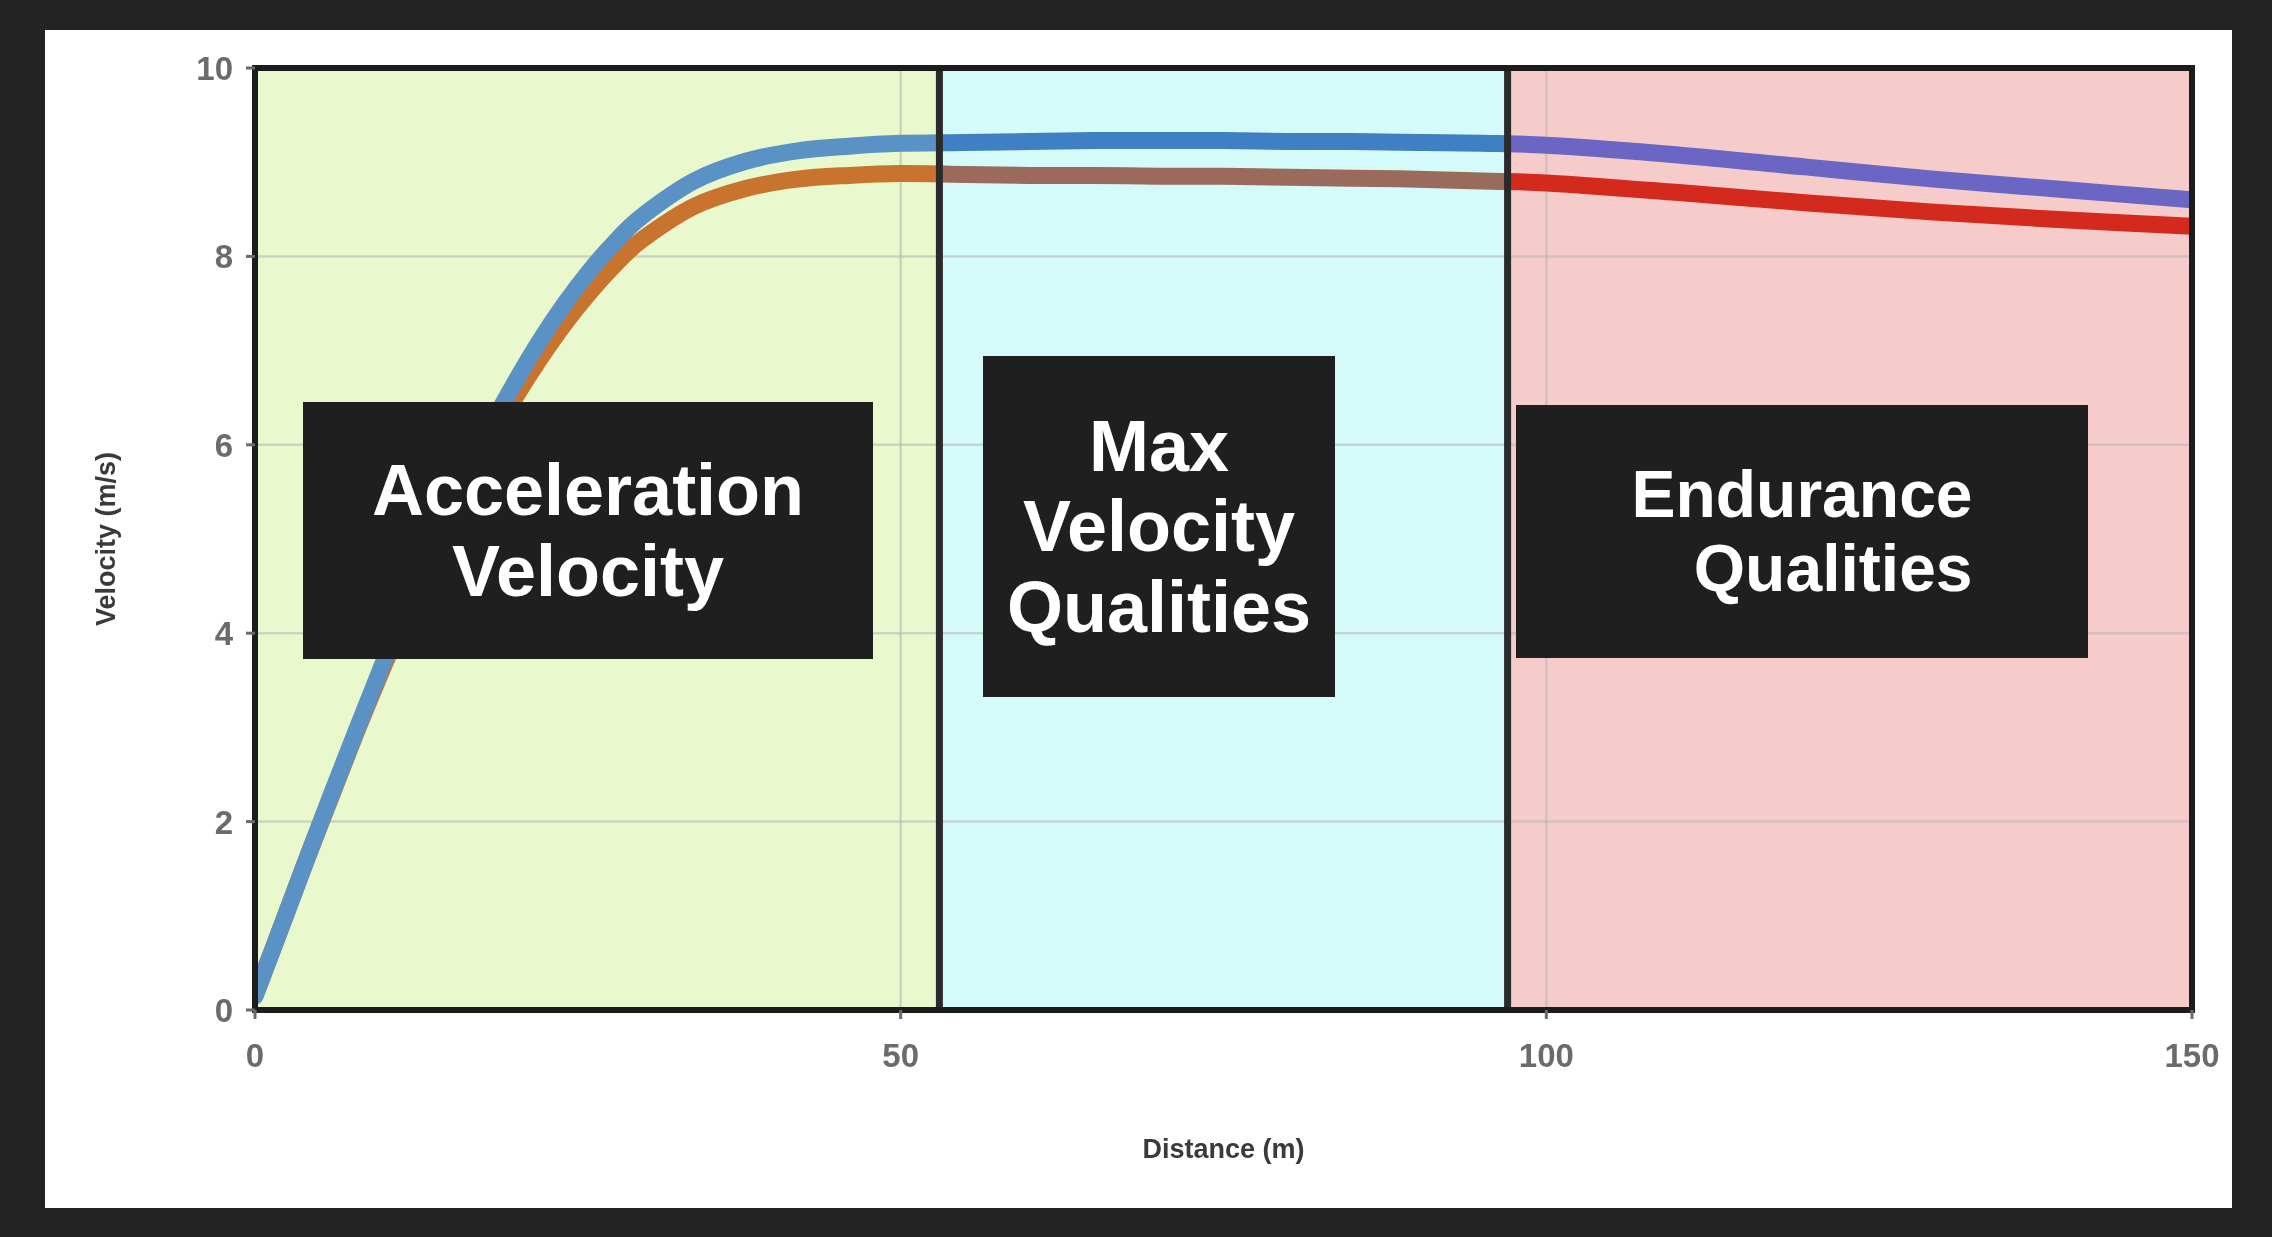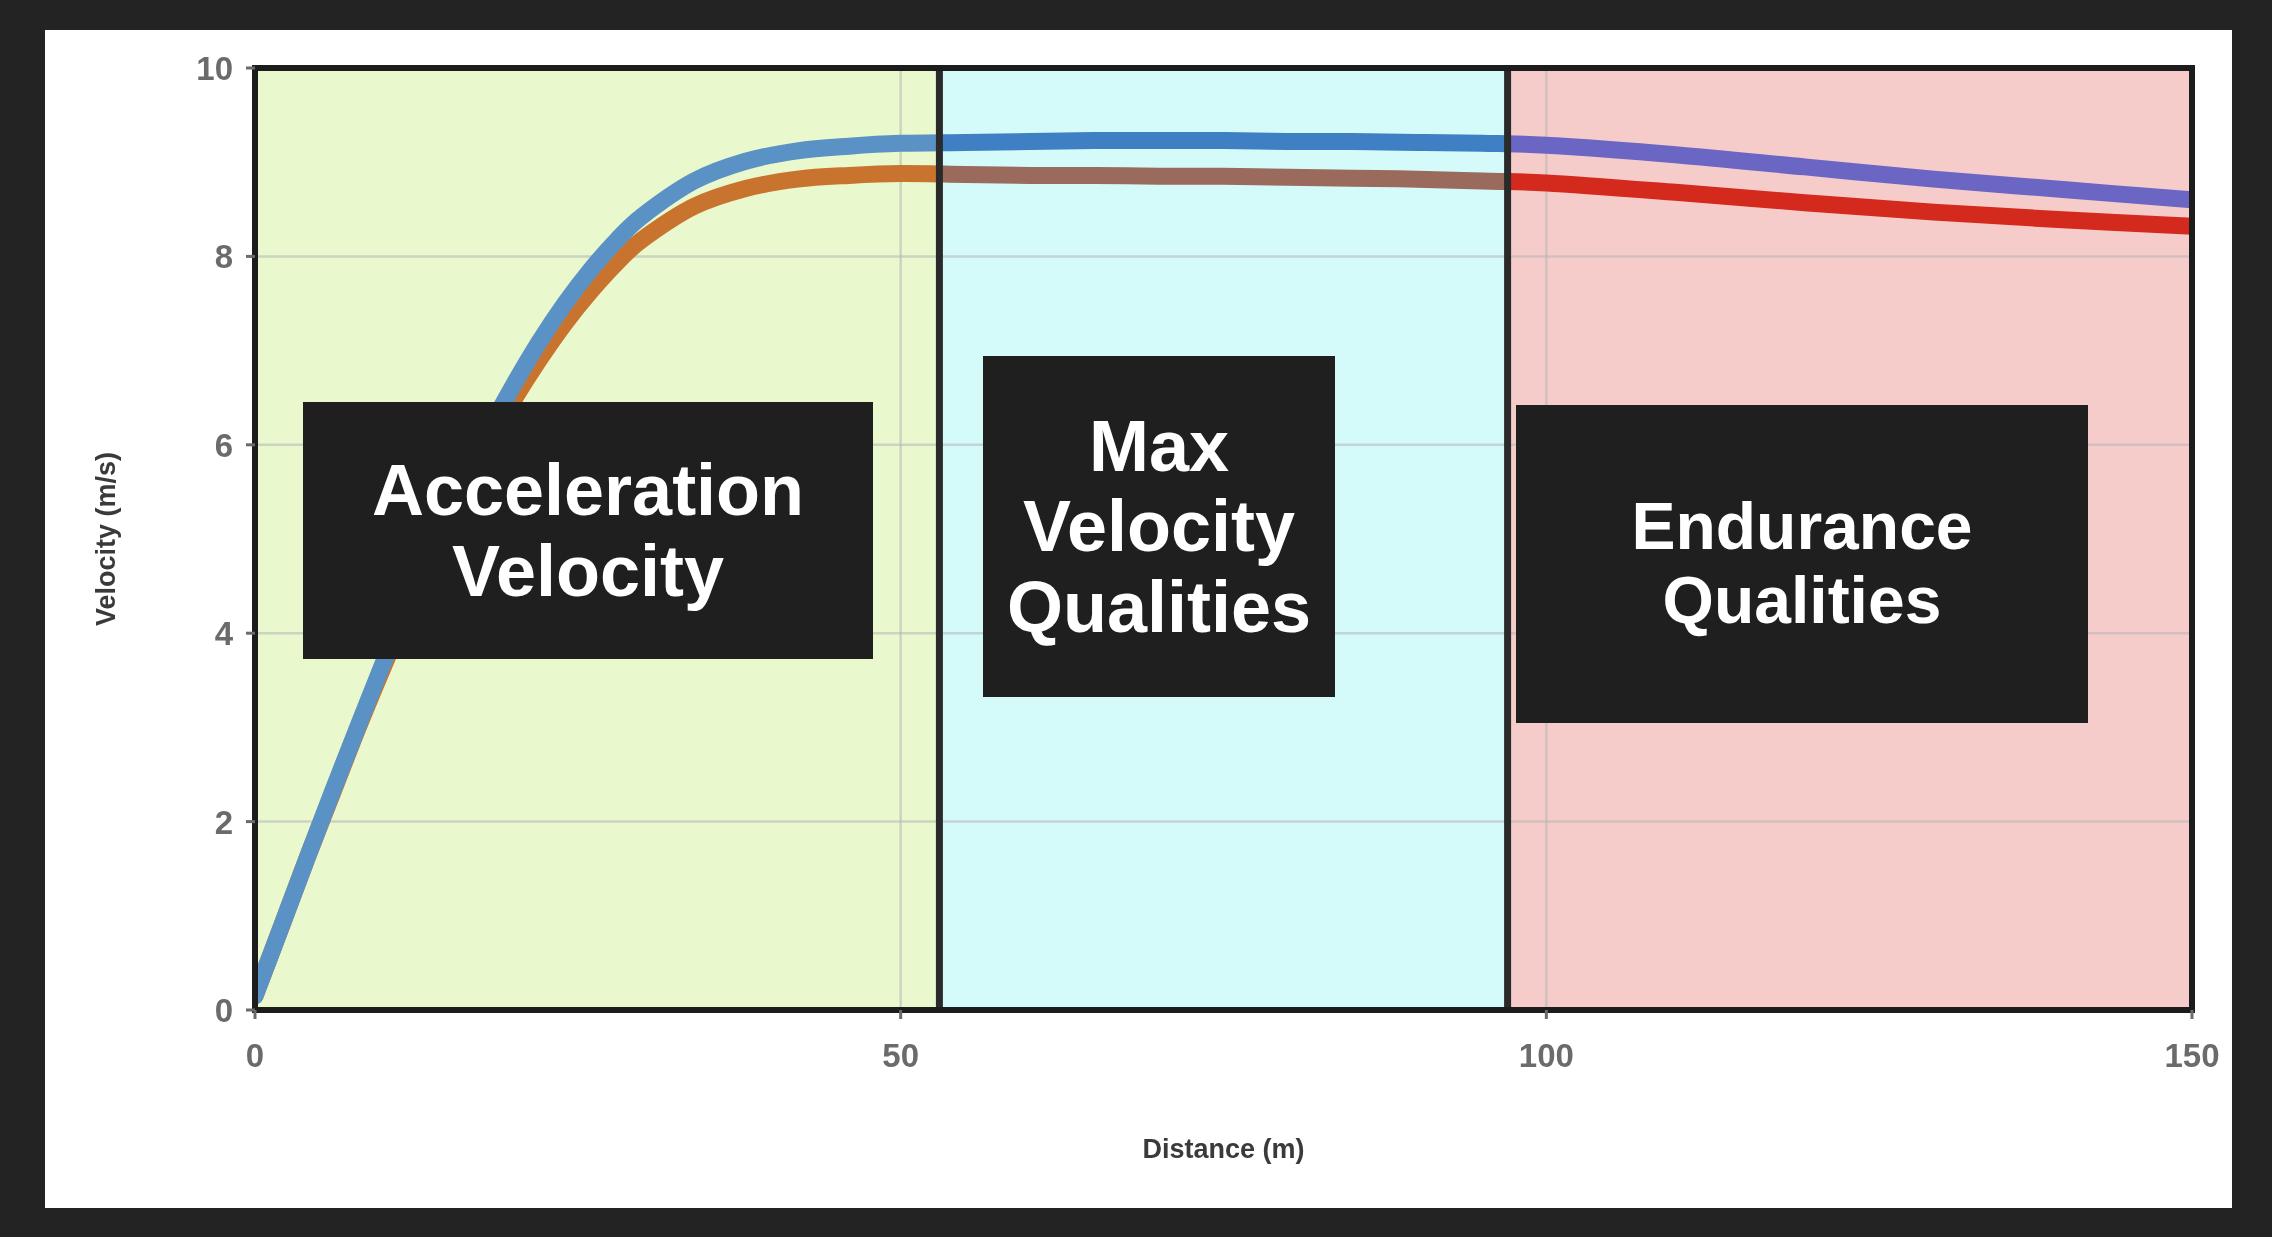--- a/index.html
+++ b/index.html
@@ -58,21 +58,21 @@
     color: #ffffff;
     font-family: "Liberation Sans", sans-serif;
     font-weight: bold;
     line-height: 1.12;
     white-space: pre-line;
   }
   #zone-box-0 { left: 258px; top: 372px; width: 570px; height: 257px; }
   #zone-box-0 .zone-label-text { font-size: 72px; }
   #zone-box-1 { left: 938px; top: 326px; width: 352px; height: 341px; }
   #zone-box-1 .zone-label-text { font-size: 72px; }
-  #zone-box-2 { left: 1471px; top: 375px; width: 572px; height: 318px; }
+  #zone-box-2 { left: 1471px; top: 375px; width: 572px; height: 253px; text-align: right; }
   #zone-box-2 .zone-label-text { font-size: 66px; }
 </style>
 </head>
 <body>
 
 <div id="frame">
   <div id="card">
     <div id="chart-root">
 
       <svg class="chart-svg" width="2187" height="1178" viewBox="0 0 2187 1178">

